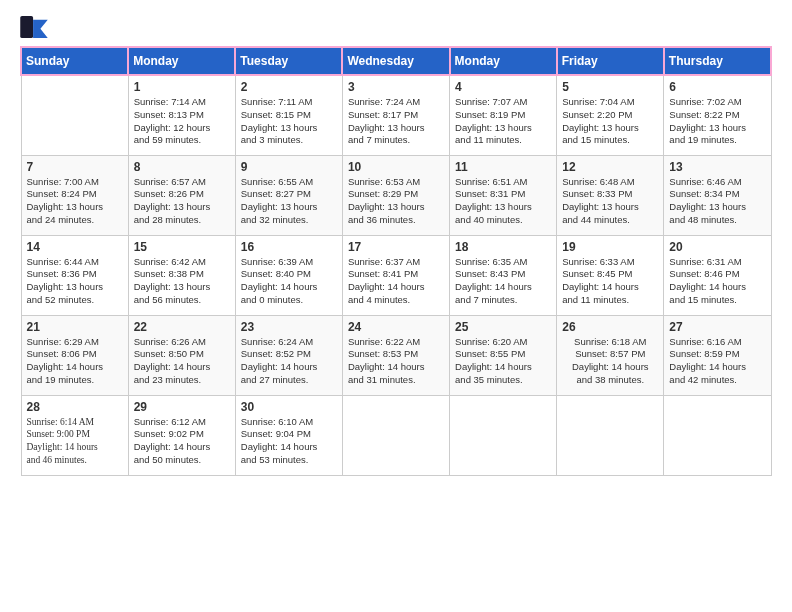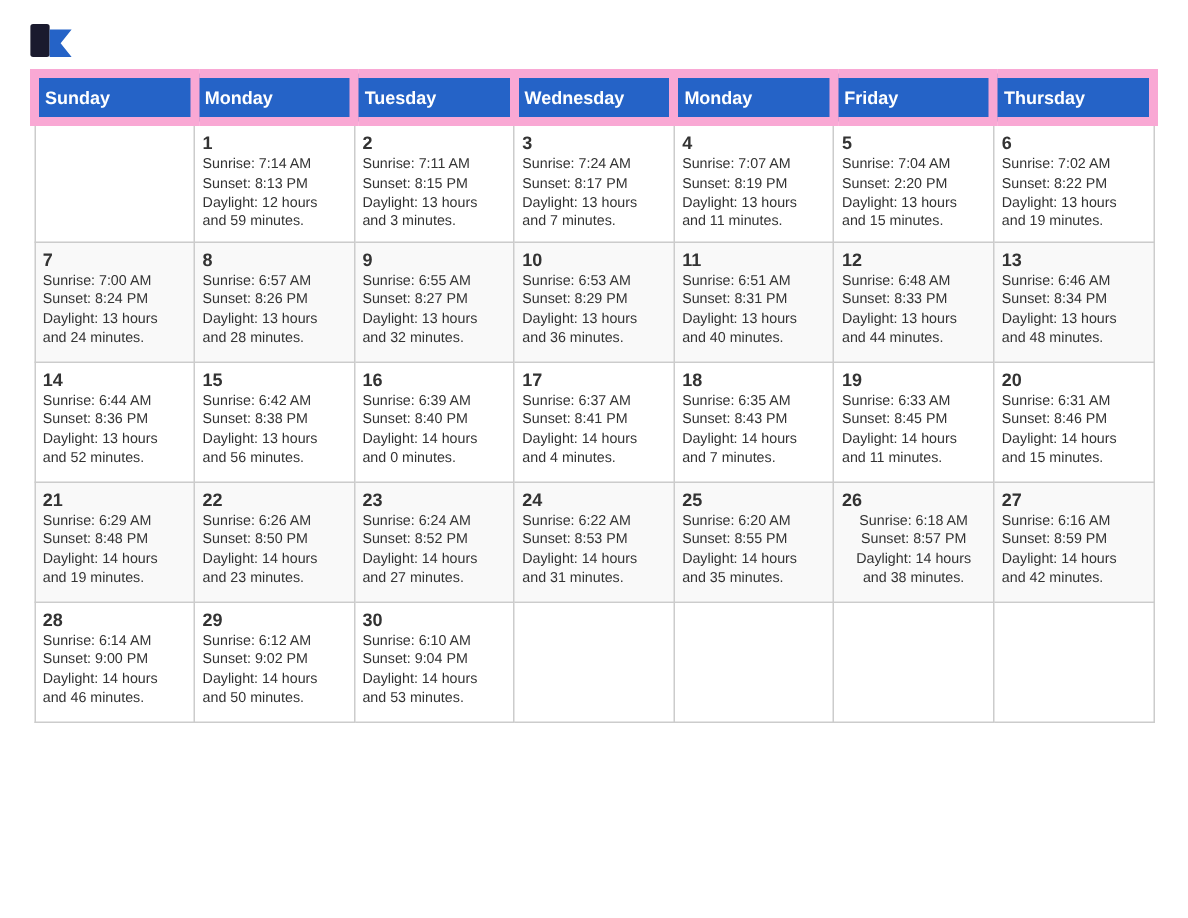--- a/index.html
+++ b/index.html
@@ -54,21 +54,21 @@
       table-layout: fixed;
       margin-top: 8px;
     }
     thead tr th {
       background-color: #2563c7;
       color: #fff;
       font-size: 12px;
       font-weight: bold;
       padding: 6px 4px;
       text-align: left;
-      border: 6px solid #f9a8d4;
+      border: 2px solid #f9a8d4;
     }
     tbody tr td {
       border: 1px solid #ccc;
       vertical-align: top;
       padding: 4px 5px;
       font-size: 10px;
       color: #333;
       height: 80px;
     }
     .day-num {
@@ -268,21 +268,21 @@
           <div class="cell-content" style="white-space: pre-line;">Sunrise: 6:31 AM
 Sunset: 8:46 PM
 Daylight: 14 hours
 and 15 minutes.</div>
         </td>
       </tr>
       <tr>
         <td>
           <span class="day-num">21</span>
           <div class="cell-content" style="white-space: pre-line;">Sunrise: 6:29 AM
-Sunset: 8:48 PM
+Sunset: 8:06 PM
 Daylight: 14 hours
 and 19 minutes.</div>
         </td>
         <td>
           <span class="day-num">22</span>
           <div class="cell-content" style="white-space: pre-line;">Sunrise: 6:26 AM
 Sunset: 8:50 PM
 Daylight: 14 hours
 and 23 minutes.</div>
         </td>
@@ -318,21 +318,21 @@
           <span class="day-num">27</span>
           <div class="cell-content" style="white-space: pre-line;">Sunrise: 6:16 AM
 Sunset: 8:59 PM
 Daylight: 14 hours
 and 42 minutes.</div>
         </td>
       </tr>
       <tr>
         <td>
           <span class="day-num">28</span>
-          <div class="cell-content" style="white-space: pre-line;">Sunrise: 6:14 AM
+          <div class="cell-content" style="white-space: pre-line; font-family: Liberation Serif, serif;">Sunrise: 6:14 AM
 Sunset: 9:00 PM
 Daylight: 14 hours
 and 46 minutes.</div>
         </td>
         <td>
           <span class="day-num">29</span>
           <div class="cell-content" style="white-space: pre-line;">Sunrise: 6:12 AM
 Sunset: 9:02 PM
 Daylight: 14 hours
 and 50 minutes.</div>

